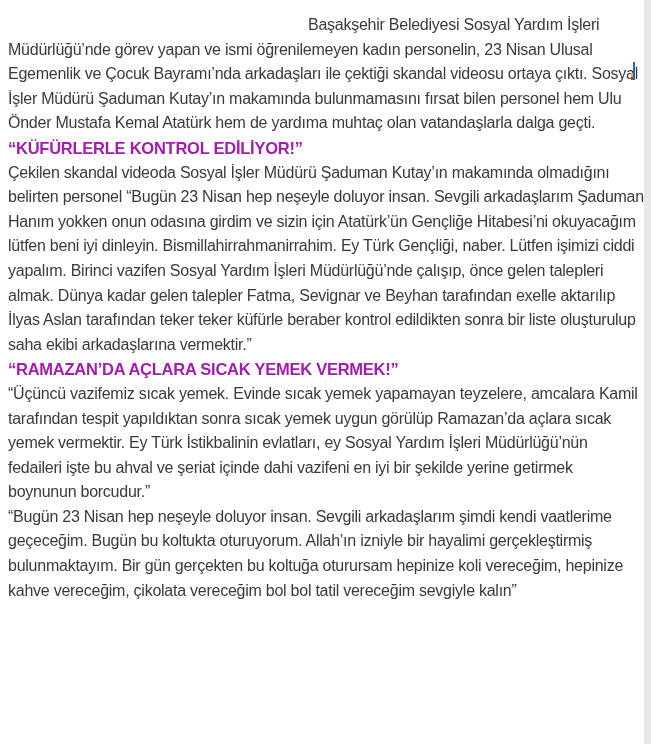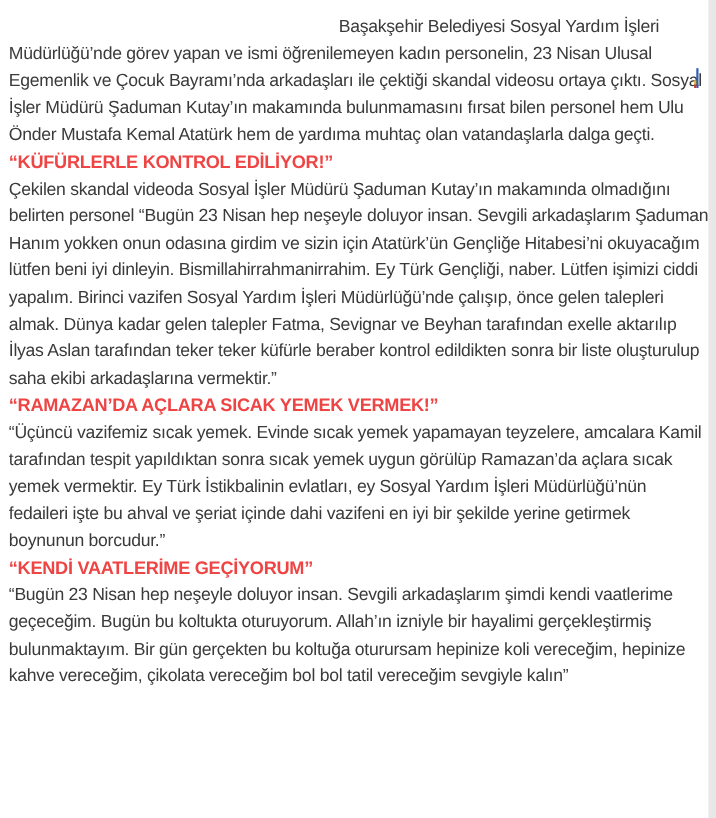--- a/index.html
+++ b/index.html
@@ -23,21 +23,21 @@
   .para, .heading {
     margin: 0;
     font-size: 16px;
     line-height: 24.6px;
     letter-spacing: -0.25px;
     color: #3a3a3a;
     font-family: "Liberation Sans", sans-serif;
   }
   .heading {
     font-weight: 700;
-    color: #ef4444;
+    color: #a21caf;
     font-size: 16.5px;
   }
   .lead {
     text-indent: 300px;
   }
   
   .scroll-track {
     position: absolute;
     top: 0;
     right: 0;
@@ -92,21 +92,20 @@
     <h3 class="heading">“KÜFÜRLERLE KONTROL EDİLİYOR!”</h3>
 
     <p class="para">Çekilen skandal videoda Sosyal İşler Müdürü Şaduman Kutay’ın makamında olmadığını belirten personel “Bugün 23 Nisan hep neşeyle doluyor insan. Sevgili arkadaşlarım Şaduman Hanım yokken onun odasına girdim ve sizin için Atatürk’ün Gençliğe Hitabesi’ni okuyacağım lütfen beni iyi dinleyin. Bismillahirrahmanirrahim. Ey Türk Gençliği, naber. Lütfen işimizi ciddi yapalım. Birinci vazifen Sosyal Yardım İşleri Müdürlüğü’nde çalışıp, önce gelen talepleri almak. Dünya kadar gelen talepler Fatma, Sevignar ve Beyhan tarafından exelle aktarılıp İlyas Aslan tarafından teker teker küfürle beraber kontrol edildikten sonra bir liste oluşturulup saha ekibi arkadaşlarına vermektir.”</p>
 
 
 
     <h3 class="heading">“RAMAZAN’DA AÇLARA SICAK YEMEK VERMEK!”</h3>
 
     <p class="para">“Üçüncü vazifemiz sıcak yemek. Evinde sıcak yemek yapamayan teyzelere, amcalara Kamil tarafından tespit yapıldıktan sonra sıcak yemek uygun görülüp Ramazan’da açlara sıcak yemek vermektir. Ey Türk İstikbalinin evlatları, ey Sosyal Yardım İşleri Müdürlüğü’nün fedaileri işte bu ahval ve şeriat içinde dahi vazifeni en iyi bir şekilde yerine getirmek boynunun borcudur.”</p>
 
-    <h3 class="heading">“KENDİ VAATLERİME GEÇİYORUM”</h3>
 
     <p class="para">“Bugün 23 Nisan hep neşeyle doluyor insan. Sevgili arkadaşlarım şimdi kendi vaatlerime geçeceğim. Bugün bu koltukta oturuyorum. Allah’ın izniyle bir hayalimi gerçekleştirmiş bulunmaktayım. Bir gün gerçekten bu koltuğa oturursam hepinize koli vereceğim, hepinize kahve vereceğim, çikolata vereceğim bol bol tatil vereceğim sevgiyle kalın”</p>
   </article>
 
   <div class="artifact">
     <span class="artifact-bar"></span>
     <span class="artifact-dot-yellow"></span>
     <span class="artifact-dot-red"></span>
   </div>
 

